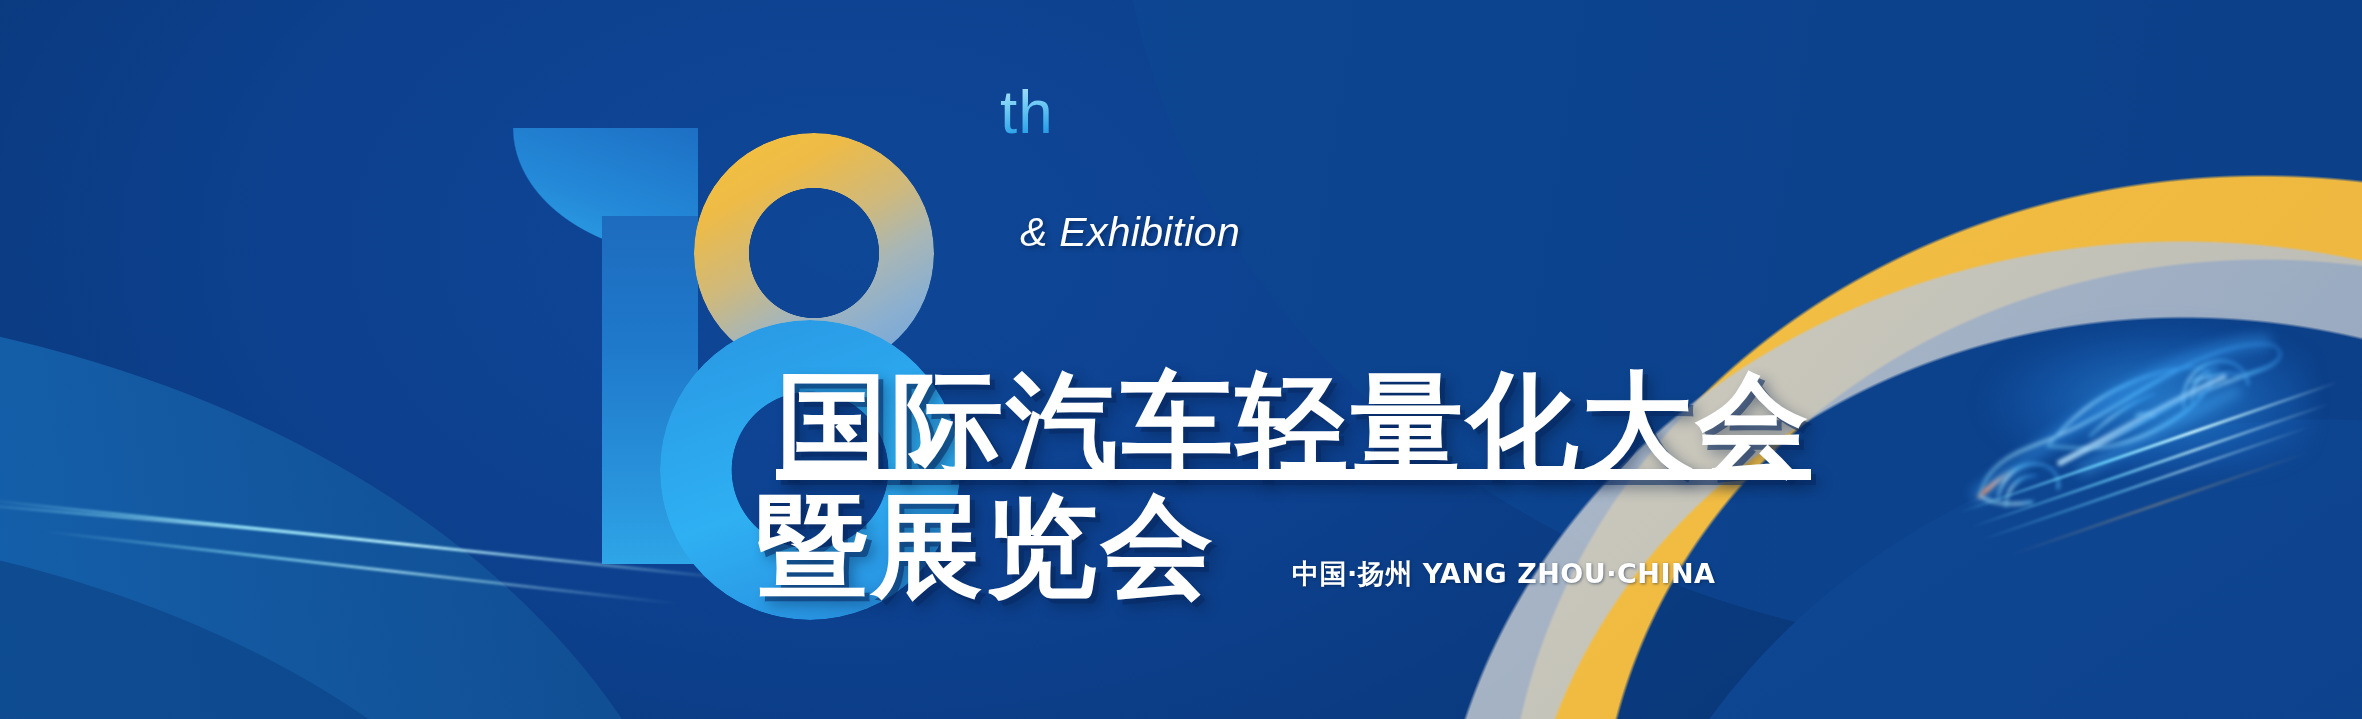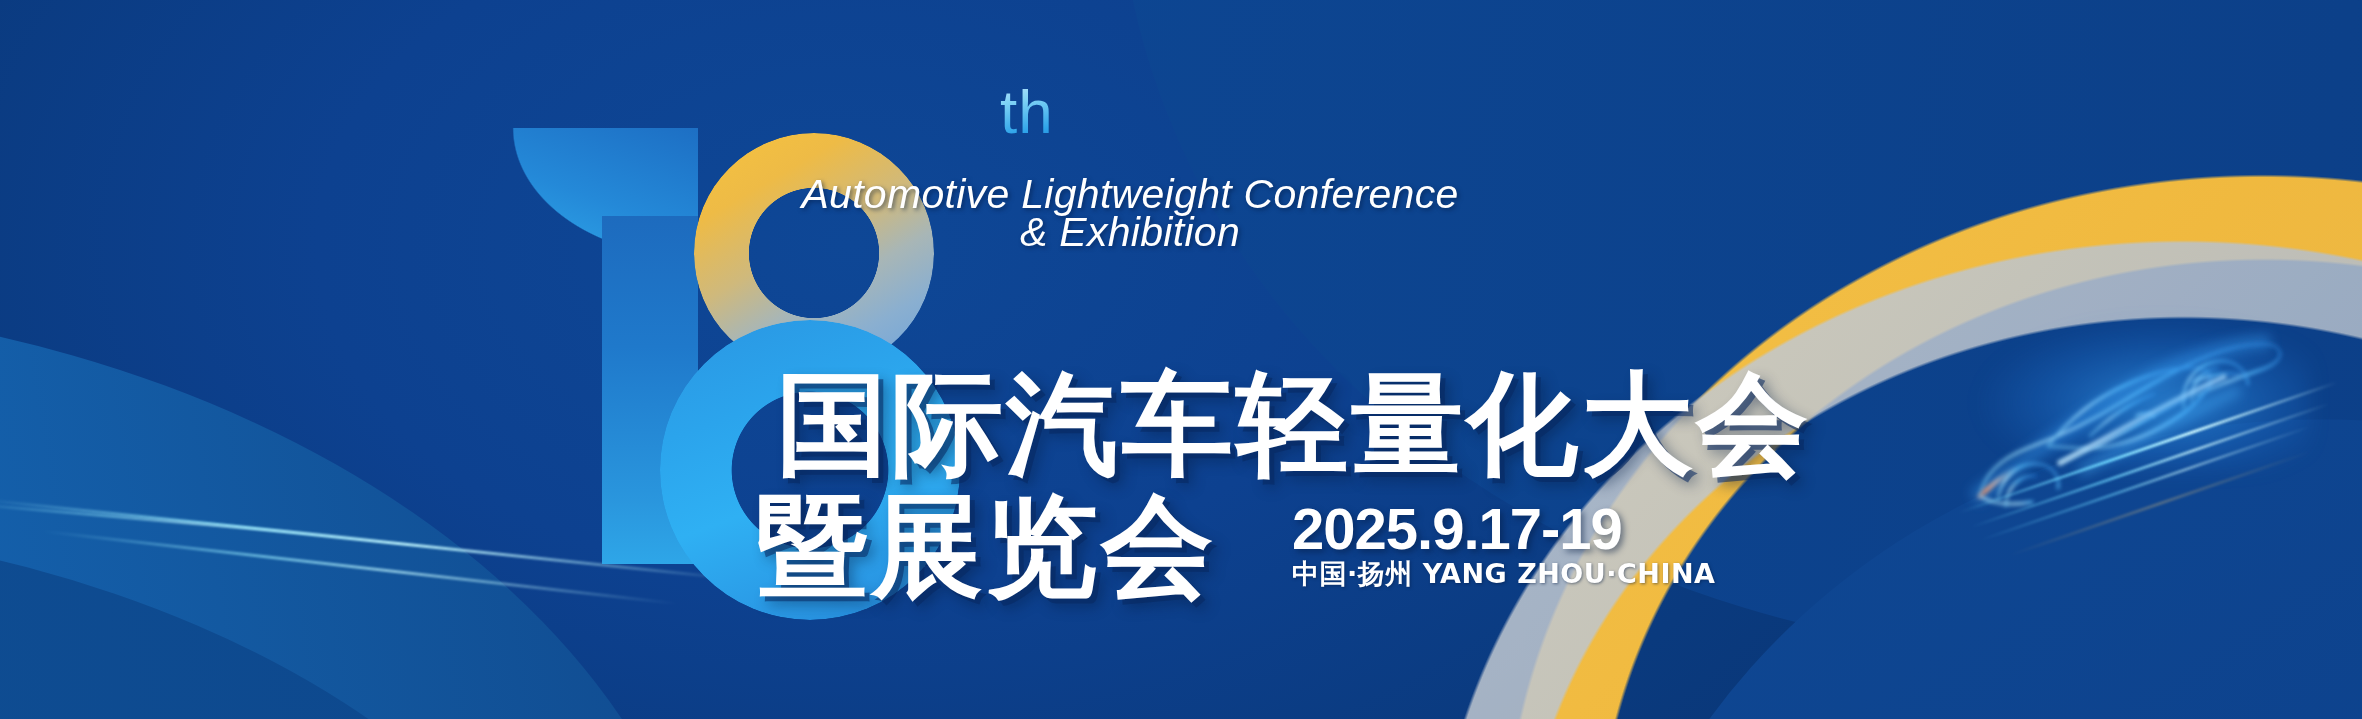--- a/index.html
+++ b/index.html
@@ -185,21 +185,21 @@
     position:absolute;
     color:#ffffff;
     font-weight:700;
     font-family:"DejaVu Sans","Liberation Sans",sans-serif;
     letter-spacing:2px;
     white-space:nowrap;
     text-shadow:
       5px 5px 0 rgba(7,40,96,.55),
       8px 8px 14px rgba(4,26,64,.45);
   }
-  .cn-1{left:776px;top:368px;font-size:112px;line-height:1;letter-spacing:3px;}
+  .cn-1{left:776px;top:368px;font-size:112px;line-height:1;letter-spacing:3px;text-decoration:underline;}
   .cn-2{left:756px;top:490px;font-size:112px;line-height:1;letter-spacing:3px;}
 
   .date{
     position:absolute;
     left:1292px;top:495px;
     color:#ffffff;
     font-weight:700;
     font-size:58px;
     letter-spacing:-1px;
     font-family:"Liberation Sans","DejaVu Sans",sans-serif;
@@ -264,27 +264,25 @@
 
   <div class="numeral">
     <div class="one-flag"></div>
     <div class="one-stem"></div>
     <div class="eight-top"></div>
     <div class="eight-bot"></div>
   </div>
 
   <div class="th">th</div>
 
-  <div class="eng eng-2">Automotive Lightweight Conference</div>
   <div class="eng eng-3">&amp; Exhibition</div>
 
   <div class="cn-line cn-1">国际汽车轻量化大会</div>
   <div class="cn-line cn-2">暨展览会</div>
 
-  <div class="date">2025.9.17-19</div>
   <div class="city">中国·扬州 YANG ZHOU·CHINA</div>
 
   <div class="car-wrap">
     <div class="car-glow"></div>
     <svg viewBox="0 0 430 330" width="430" height="330">
       <defs>
         <linearGradient id="carStroke" x1="0" y1="1" x2="1" y2="0">
           <stop offset="0%" stop-color="#7fd9ff" stop-opacity=".55"></stop>
           <stop offset="35%" stop-color="#bfefff" stop-opacity=".95"></stop>
           <stop offset="62%" stop-color="#5fc6ff" stop-opacity="1"></stop>

